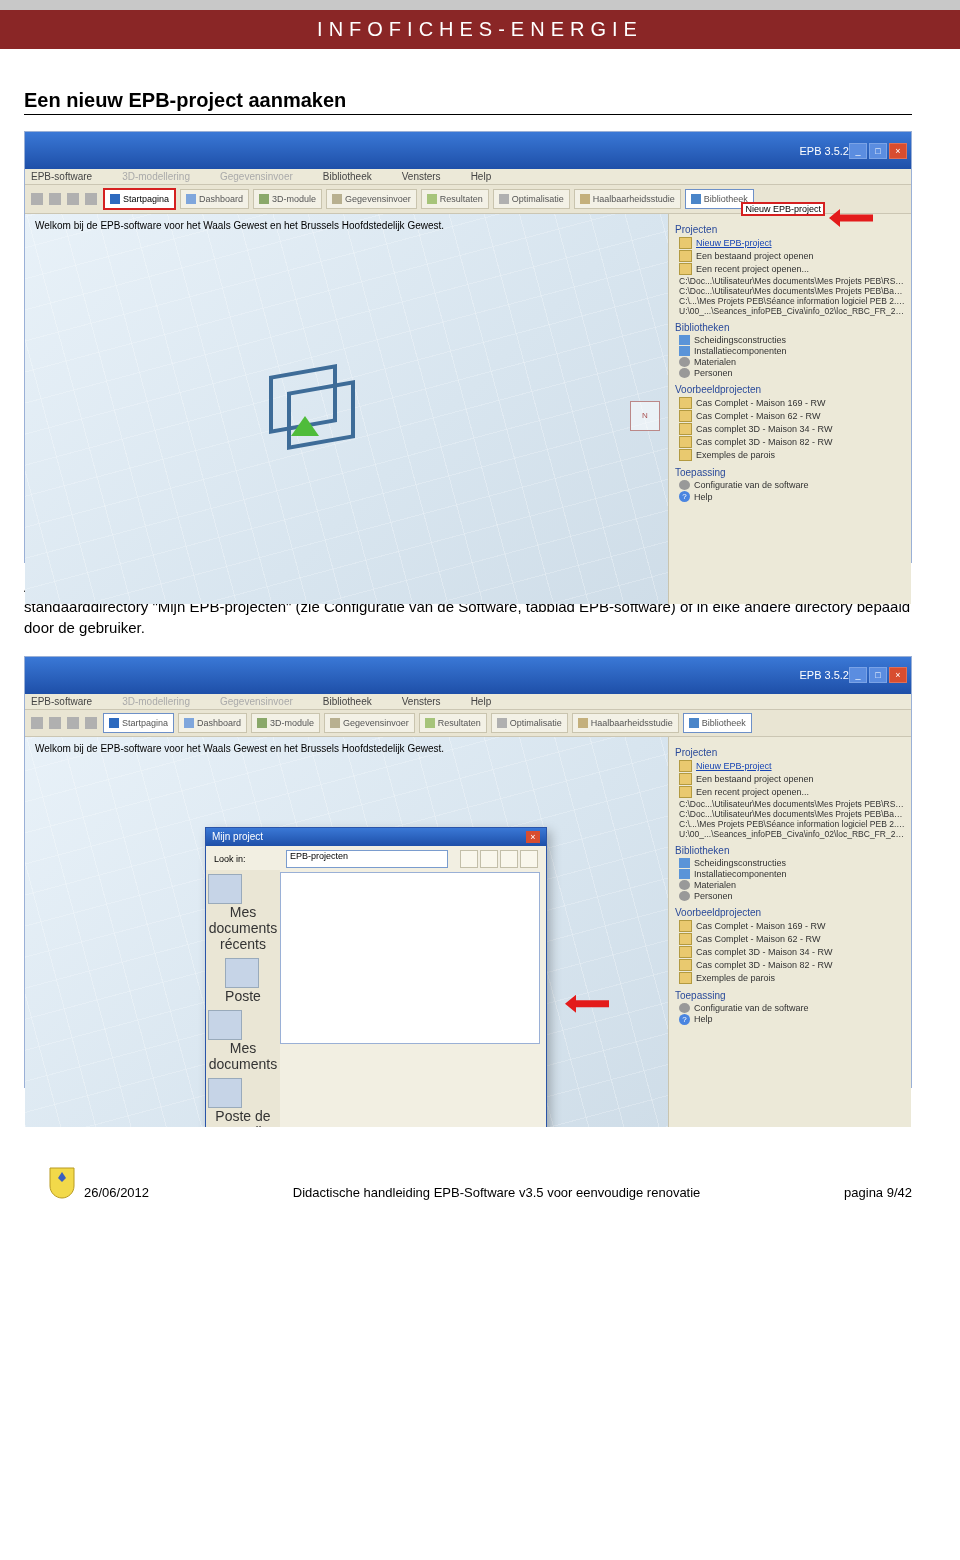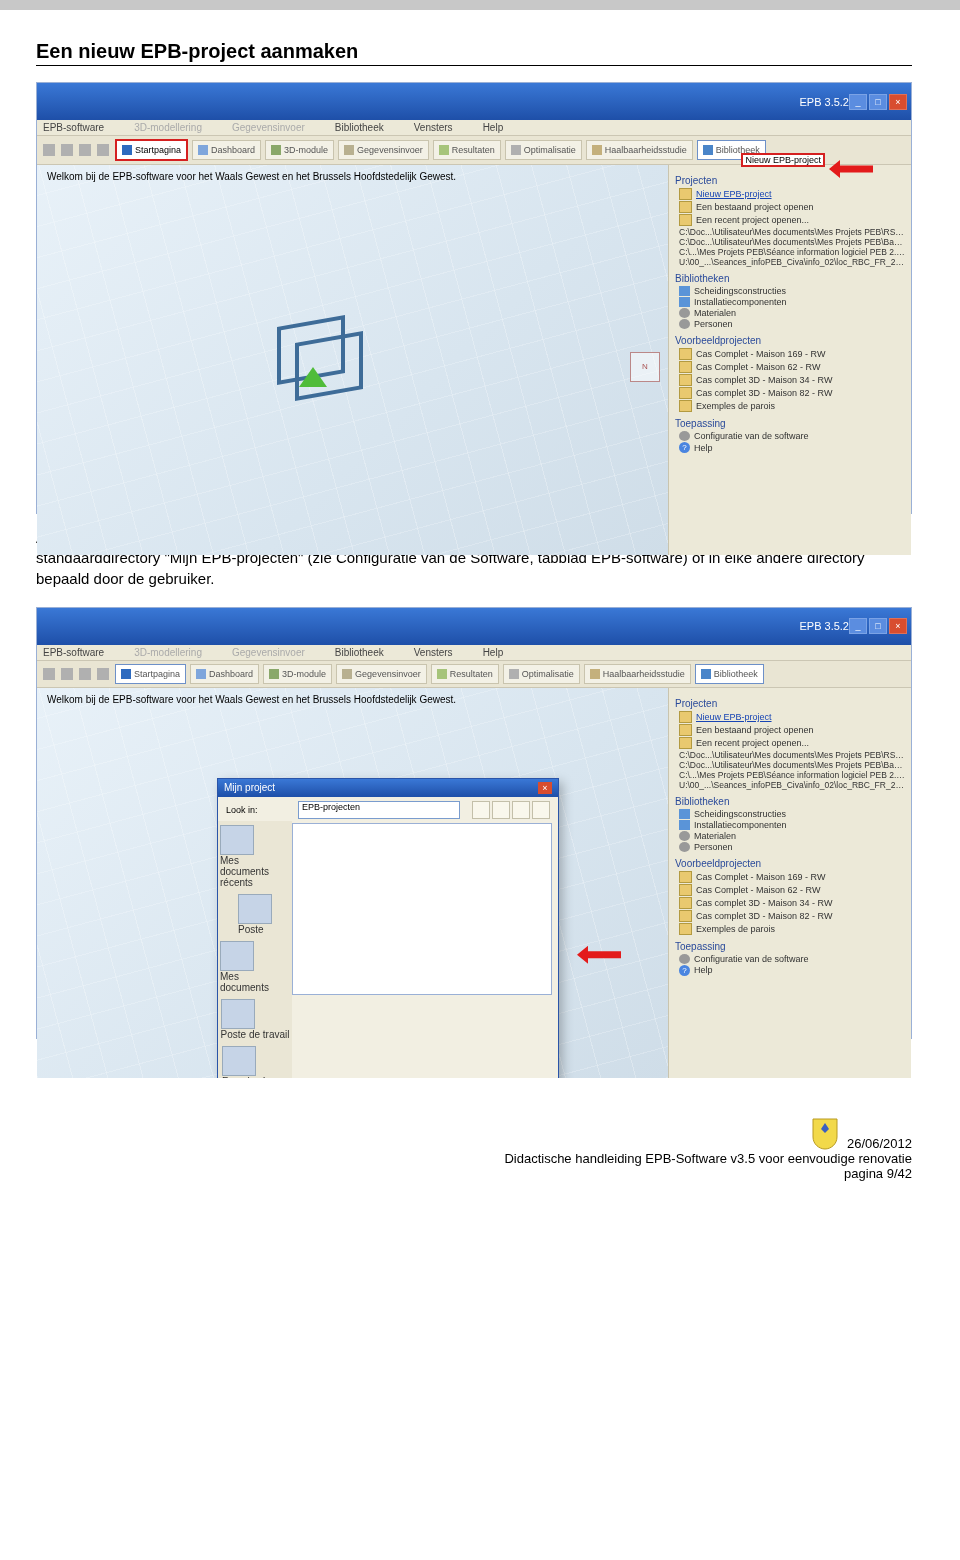--- a/index.html
+++ b/index.html
@@ -20,21 +20,22 @@
     background: #8a2626;
     color: #fff;
     letter-spacing: 6px;
     font-size: 20px;
     font-weight: 500;
     text-align: center;
     padding: 8px 0;
     font-family: "Arial", sans-serif;
   }
   .content {
-    padding: 20px 48px 0 36px;
+    padding: 20px 48px 0 24px;
+    margin-top: 10px;
   }
   h2.section-title {
     font-size: 20px;
     font-weight: bold;
     margin: 10px 0 2px 0;
   }
   .underline {
     border-bottom: 1px solid #000;
     margin-bottom: 16px;
   }
@@ -173,44 +174,47 @@
     color:#fff; padding:3px 6px; display:flex; justify-content:space-between;
   }
   .dlg-close{width:14px;height:12px;background:#d84d2f;text-align:center;line-height:12px;font-size:9px;}
   .dlg-row{display:flex;align-items:center;gap:12px;padding:4px 8px 2px;}
   .dlg-row label{width:60px;font-size:9px;}
   .dlg-select{flex:1;height:16px;border:1px solid #7a9cce;background:#fff;font-size:9px;padding:0 3px;}
   .dlg-iconrow{display:flex;gap:2px;}
   .dlg-iconrow .di{width:16px;height:16px;border:1px solid #c3bfa9;background:#f9f7ec;}
   .dlg-body{display:flex;}
   .dlg-left{width:70px;background:#eae6d5;padding:4px 2px;display:flex;flex-direction:column;align-items:center;gap:6px;}
-  .dlg-left .place{font-size:10px;text-align:left;color:#333;}
+  .dlg-left .place{font-size:14px;text-align:center;color:#333;}
   .dlg-left .pic{width:32px;height:28px;background:#c6d4e7;border:1px solid #9ab;}
   .dlg-list{flex:1;height:170px;background:#fff;border:1px solid #9ab0d6;margin:2px 6px 2px 0;}
   .dlg-bottom{padding:4px 8px;}
   .dlg-bottom .brow{display:flex;align-items:center;gap:6px;margin:2px 0;}
   .dlg-bottom label{width:60px;font-size:9px;font-weight:bold;}
   .dlg-btn{width:54px;height:18px;border:1px solid #888;background:#efece0;font-size:9px;}
   .dlg-btn.prim{border:2px solid #0c4a6e;}
   .callout2{ top:338px; left:540px; }
 
   
   .footer{
-    display:flex; align-items:flex-end;
-    font-size:13px; padding:6px 48px 18px; margin-top:12px;flex-direction:column;
+    display:flex; justify-content:space-between; align-items:flex-end;
+    font-size:13px; padding:6px 48px 18px; margin-top:12px;
   }
   .footer .crest{width:28px;height:34px;display:inline-block;}
   .footer .crest svg{width:28px;height:34px;}
 </style>
 </head>
 <body>
 
 <div class="page">
 
   <div class="header-bar"></div>
+  <div class="title-bar">
+    <span>INFOFICHES-ENERGIE</span>
+  </div>
 
   <div class="content">
 
     <h2 class="section-title">Een nieuw EPB-project aanmaken</h2>
     <div class="underline"></div>
 
     <div class="screenshot" style="height:430px;">
       <div class="ss-titlebar">
         <span>EPB 3.5.2</span>
         <div class="winbtns">

